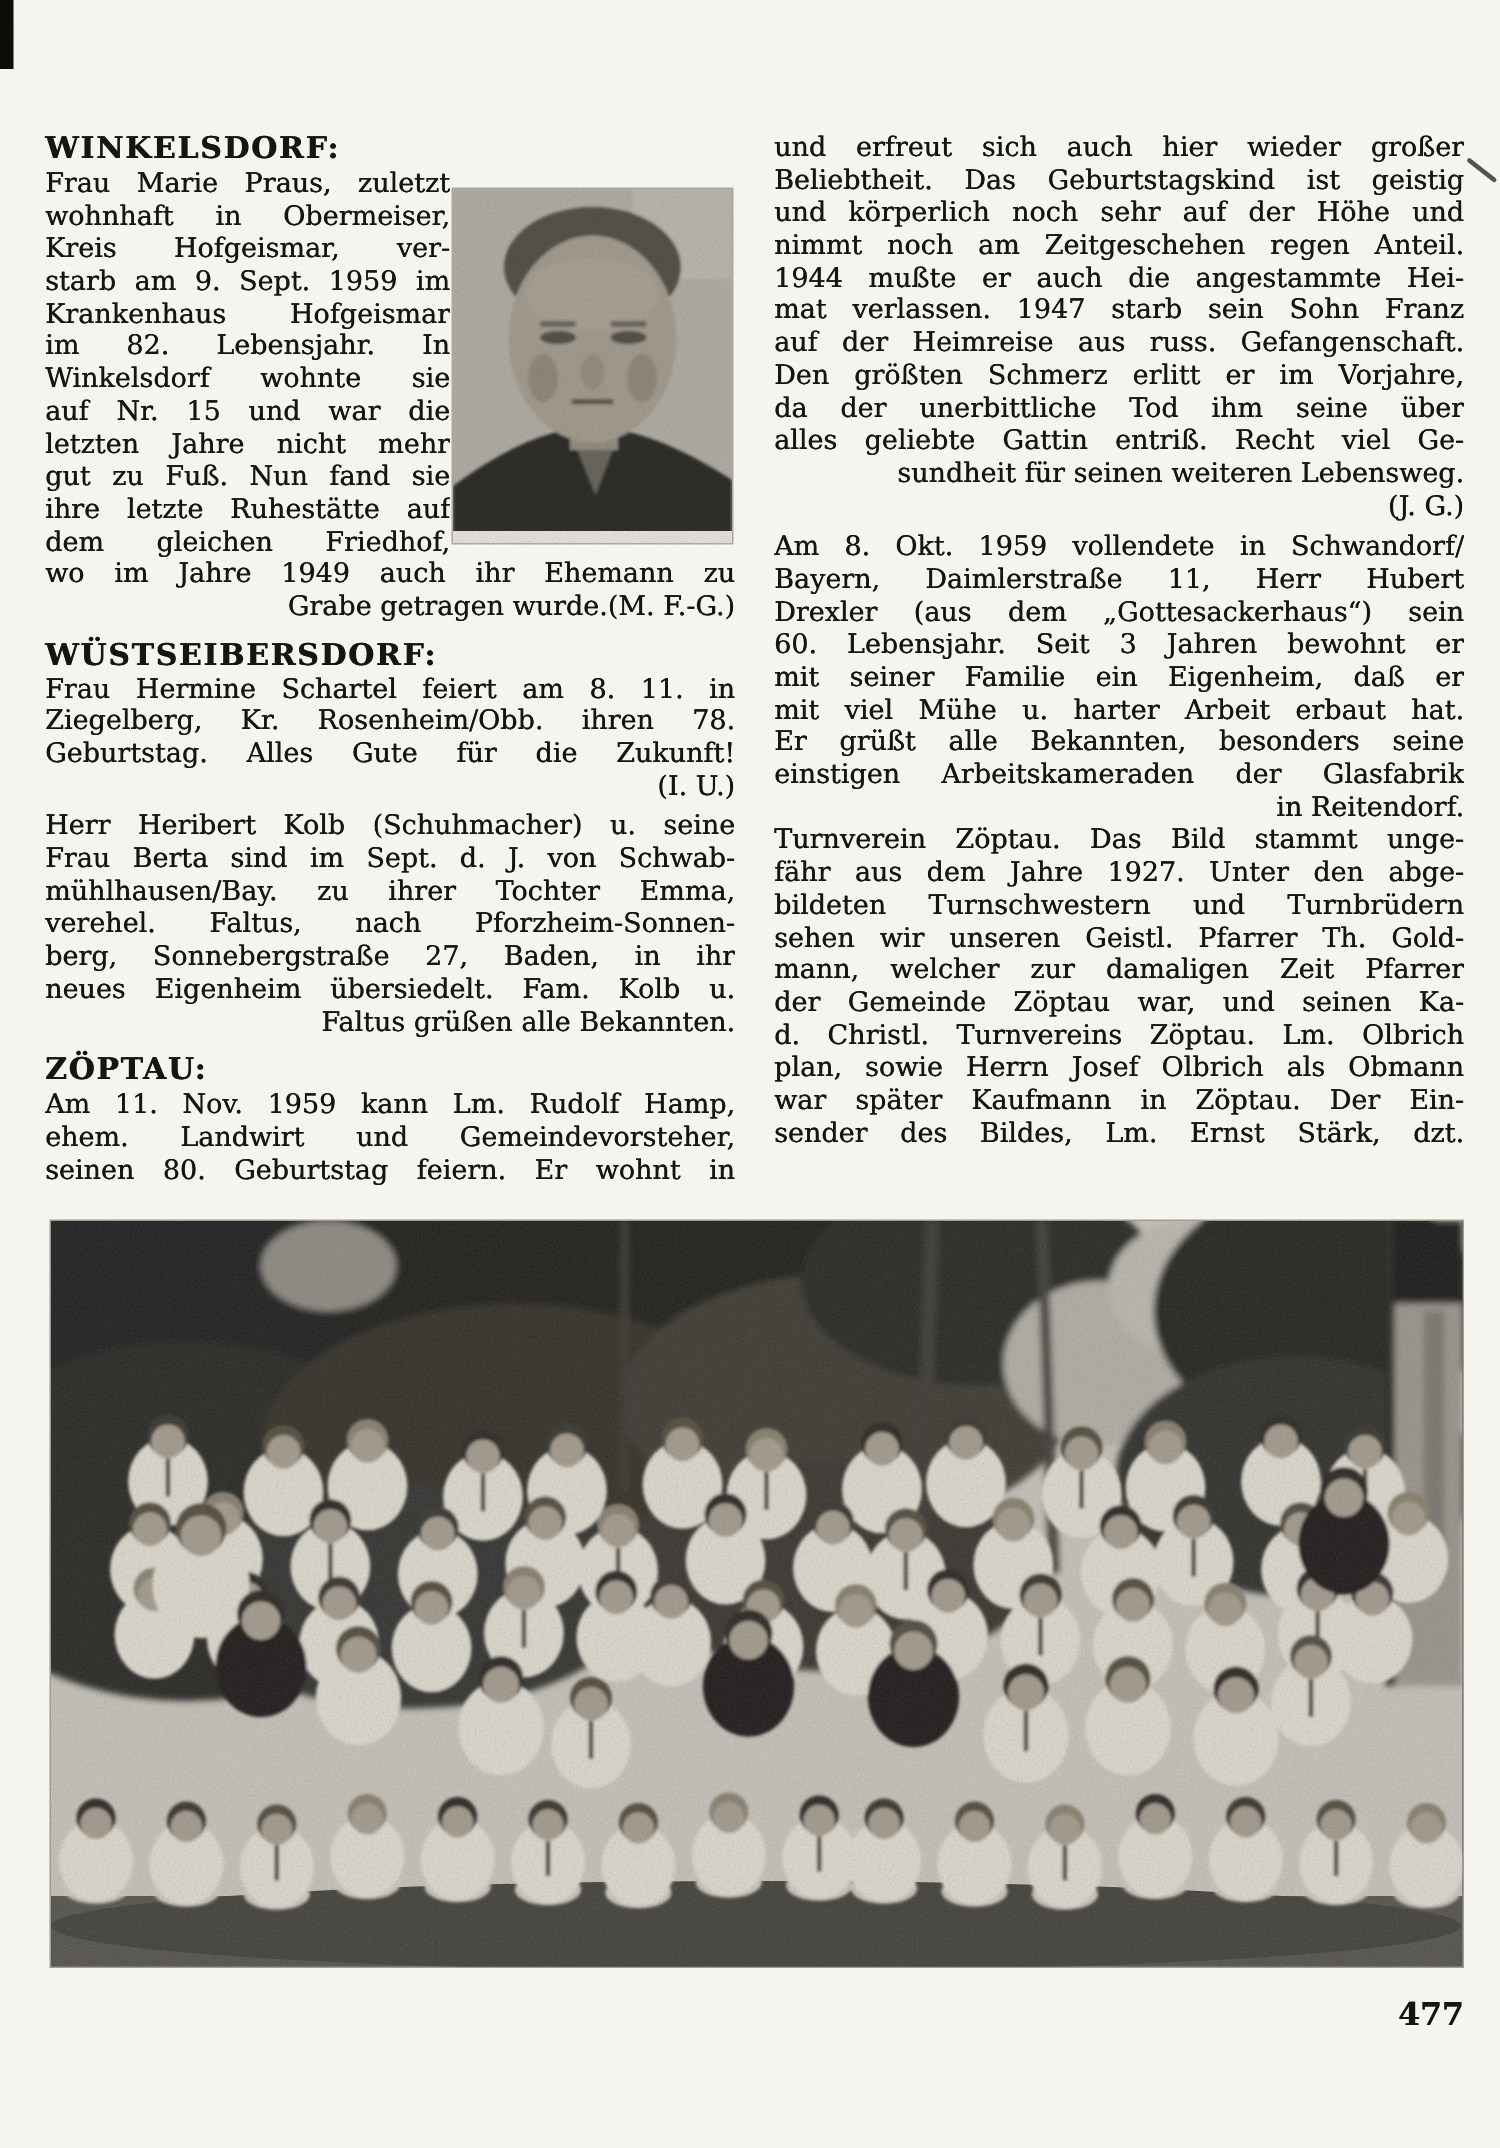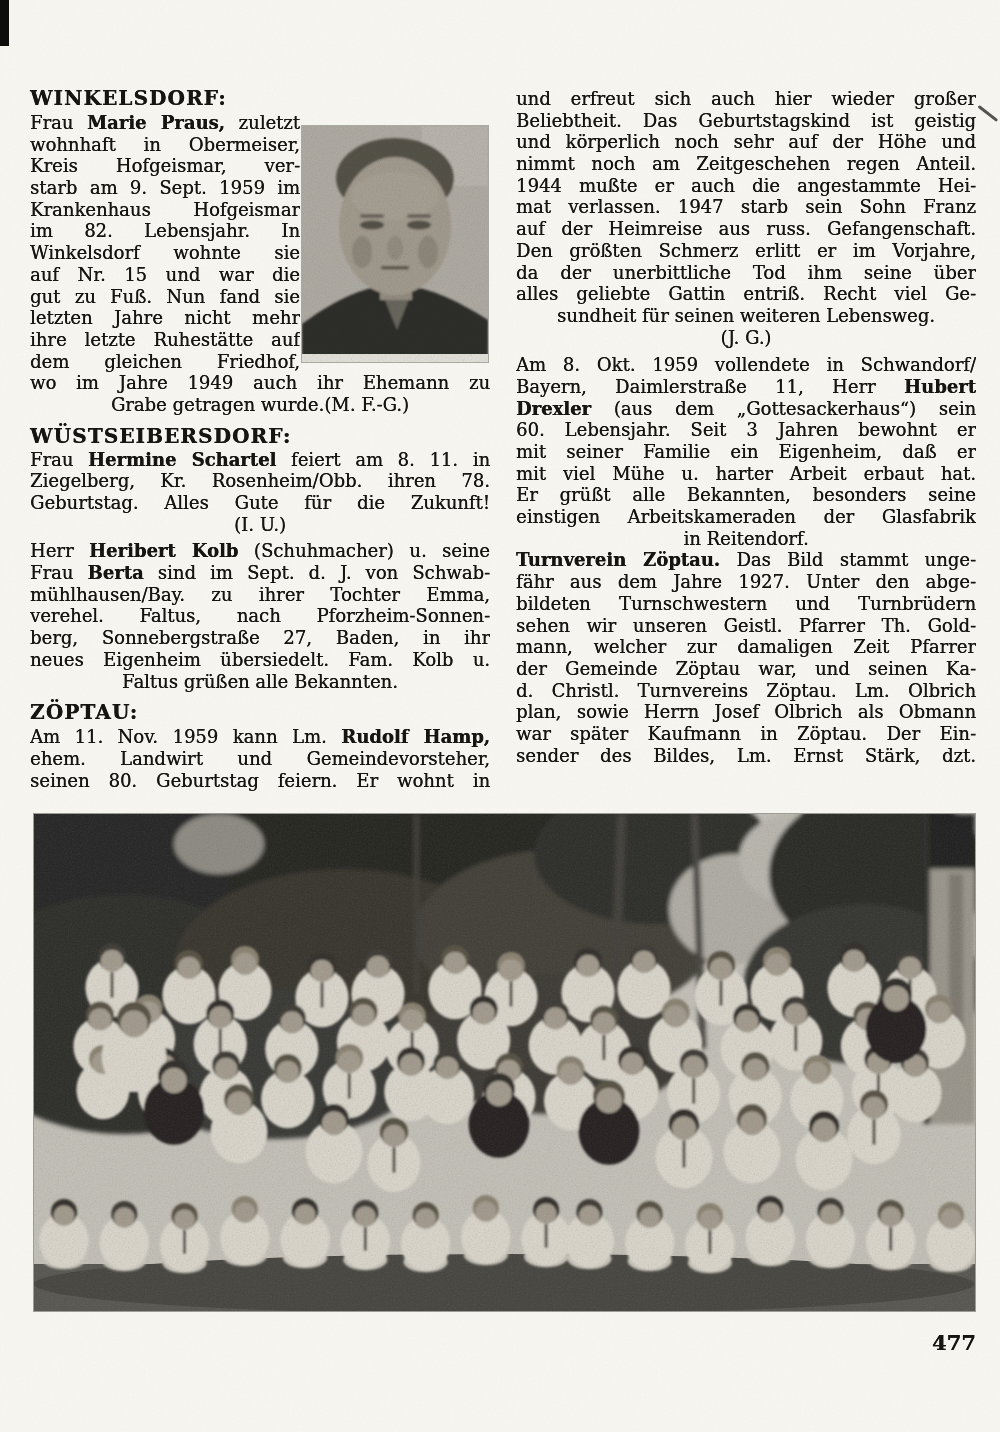--- a/index.html
+++ b/index.html
@@ -15,22 +15,22 @@
 
   .heading{
     font-weight:bold;font-size:20px;letter-spacing:1.1px;
     height:24px;line-height:24px;white-space:nowrap;
     text-shadow:0.3px 0 0 currentColor;
   }
   .lines{font-size:18px;}
   .line{height:21.7px;line-height:21.7px;overflow:hidden;
     text-shadow:0.25px 0 0 currentColor;}
   .just{text-align:justify;text-align-last:justify;}
-  .flexline{display:flex;justify-content:center;}
-  b{font-weight:bold;text-shadow:0.3px 0 0 currentColor;}
+  .flexline{display:flex;justify-content:flex-end;}
+  b{font-weight:normal;text-shadow:0.3px 0 0 currentColor;}
 
   .narrow{width:270px;margin-top:2px;}
   .fullw{width:460px;}
 
   #portrait-photo{
     position:absolute;left:272px;top:40px;width:186px;height:236px;
     background:#b3afa7;box-shadow:0 0 0 1px rgba(30,28,24,.35);
   }
   #portrait-photo svg{display:block;}
 
@@ -101,22 +101,22 @@
 
   <div class="lines narrow">
       <div class="line just">Frau <b>Marie Praus,</b> zuletzt</div>
       <div class="line just">wohnhaft in Obermeiser,</div>
       <div class="line just">Kreis Hofgeismar, ver-</div>
       <div class="line just">starb am 9. Sept. 1959 im</div>
       <div class="line just">Krankenhaus Hofgeismar</div>
       <div class="line just">im 82. Lebensjahr. In</div>
       <div class="line just">Winkelsdorf wohnte sie</div>
       <div class="line just">auf Nr. 15 und war die</div>
+      <div class="line just">letzten Jahre nicht mehr</div>
       <div class="line just">gut zu Fuß. Nun fand sie</div>
-      <div class="line just">letzten Jahre nicht mehr</div>
       <div class="line just">ihre letzte Ruhestätte auf</div>
       <div class="line just">dem gleichen Friedhof,</div>
     </div>
   <div class="lines fullw">
       <div class="line just">wo im Jahre 1949 auch ihr Ehemann zu</div>
       <div class="line flexline">
         <span>Grabe getragen wurde.</span>
         <span>(M. F.-G.)</span>
       </div>
     </div>

